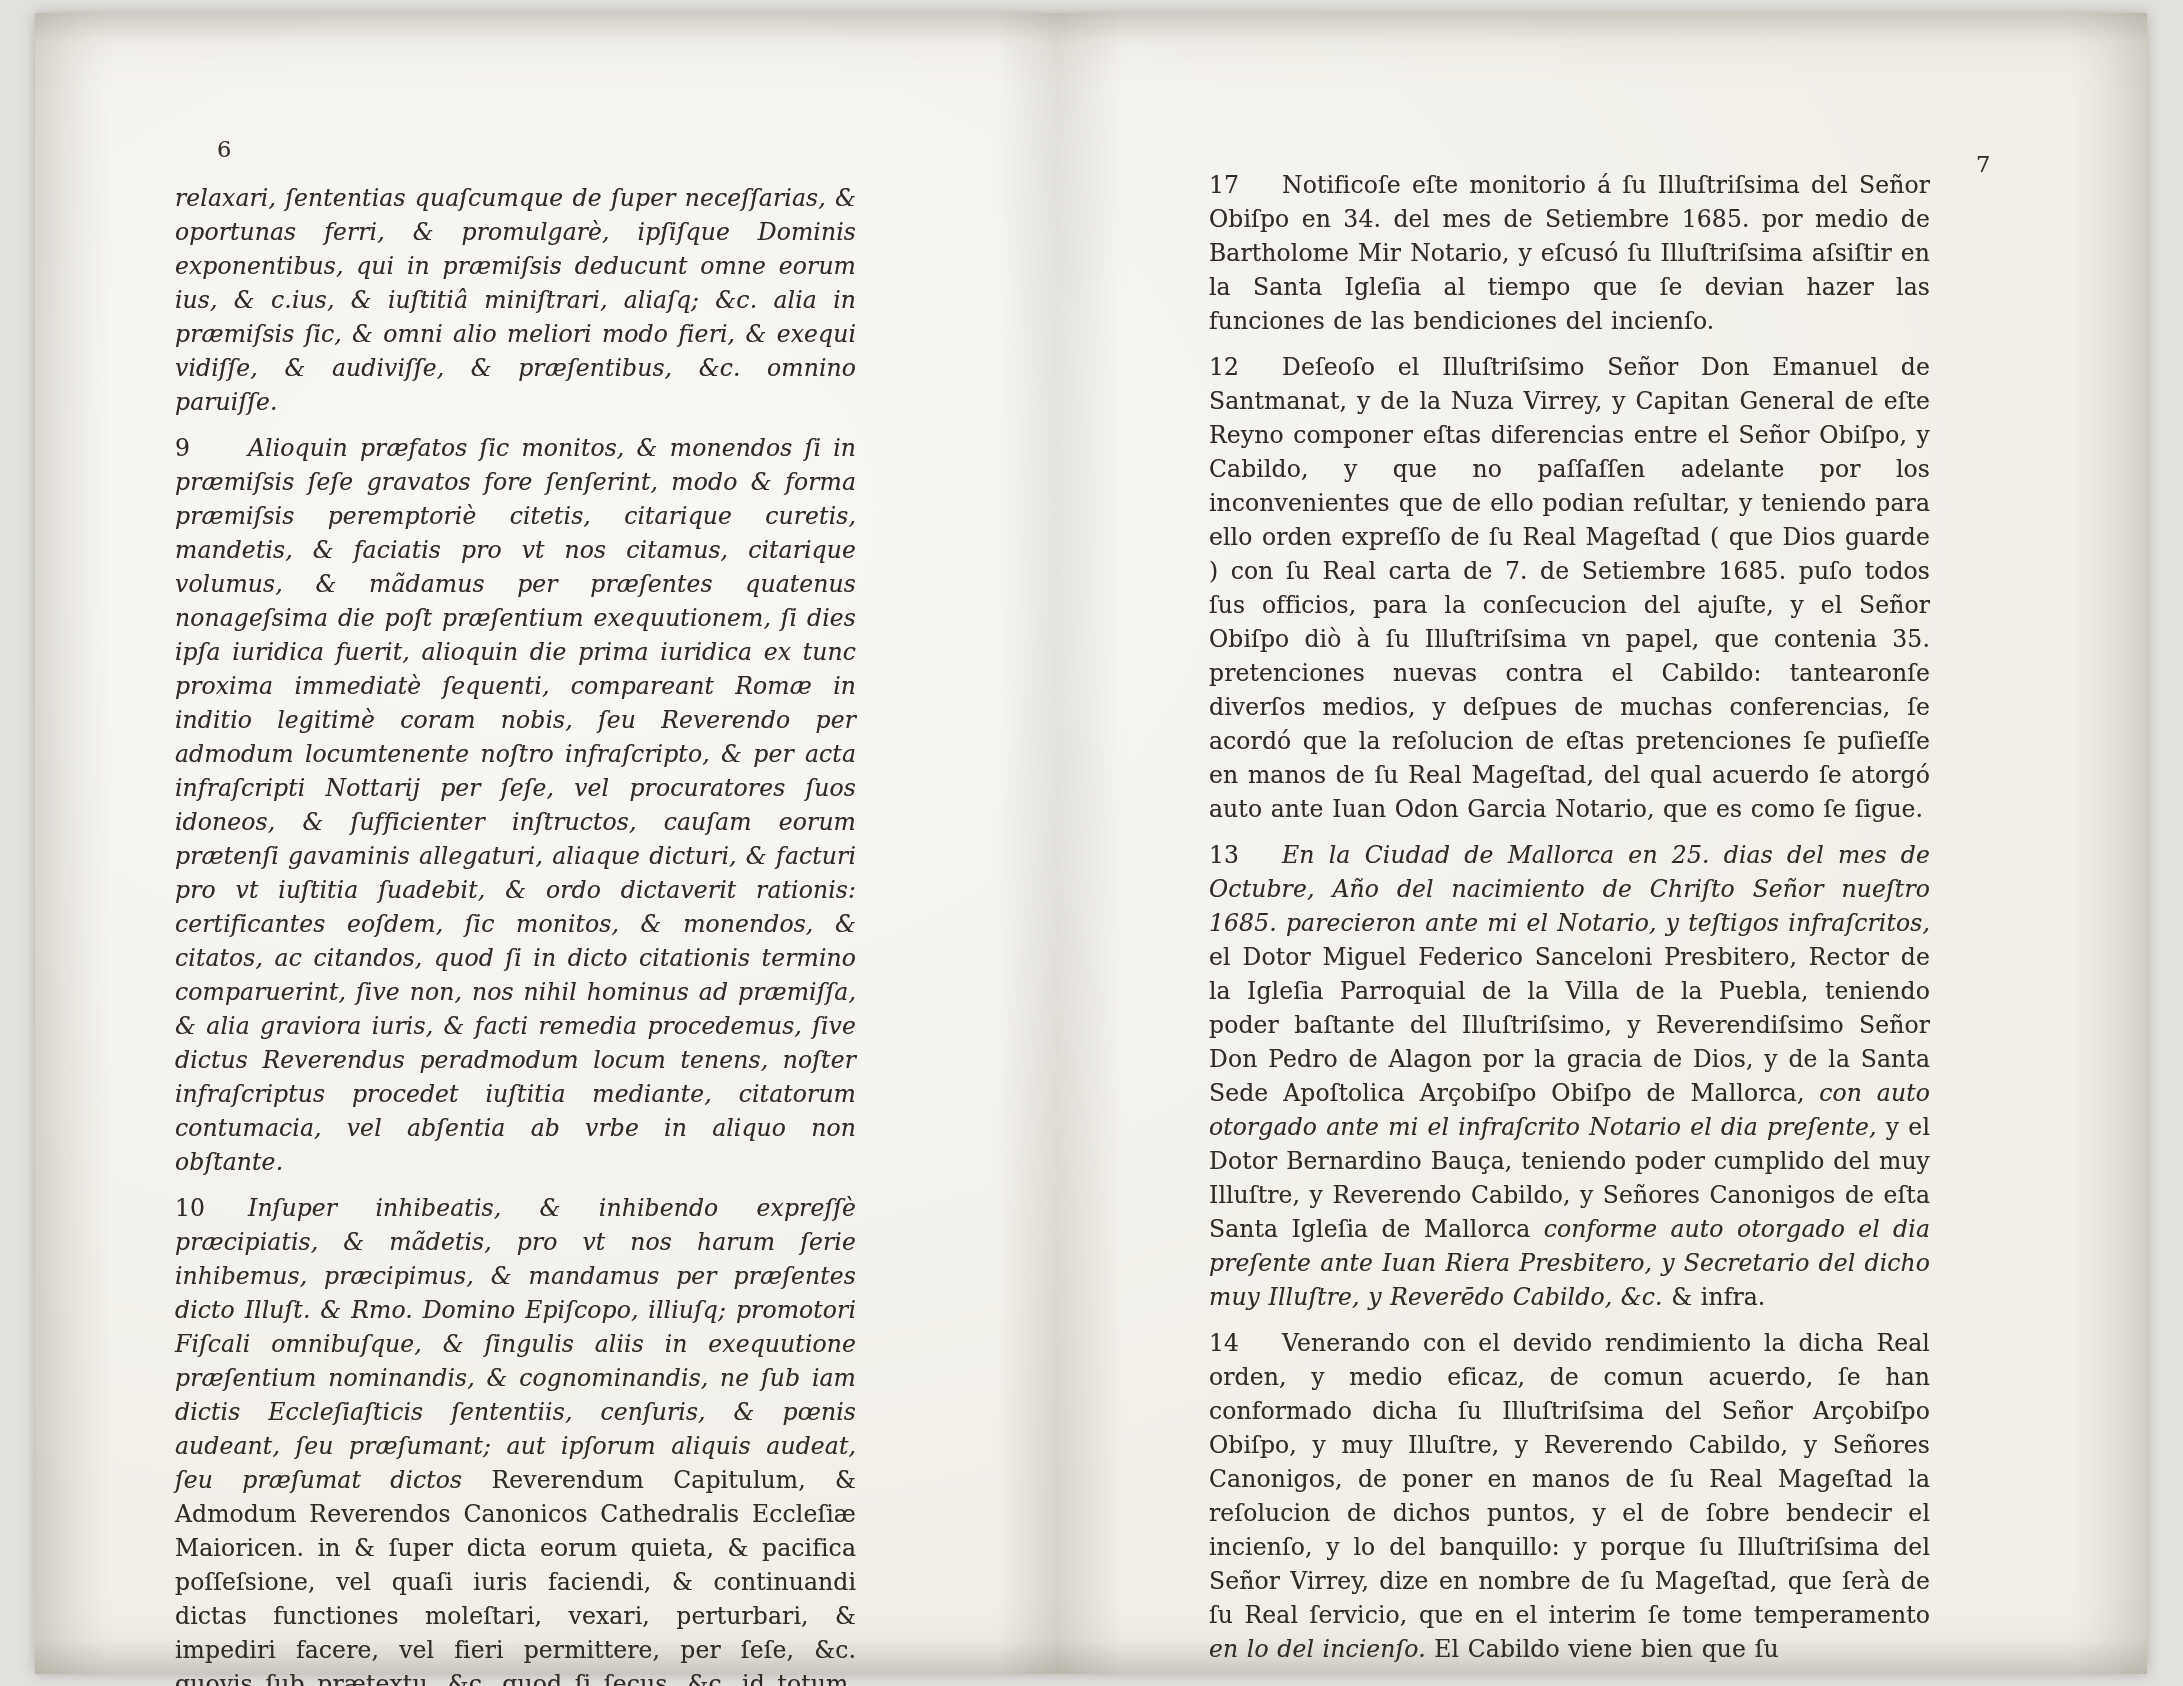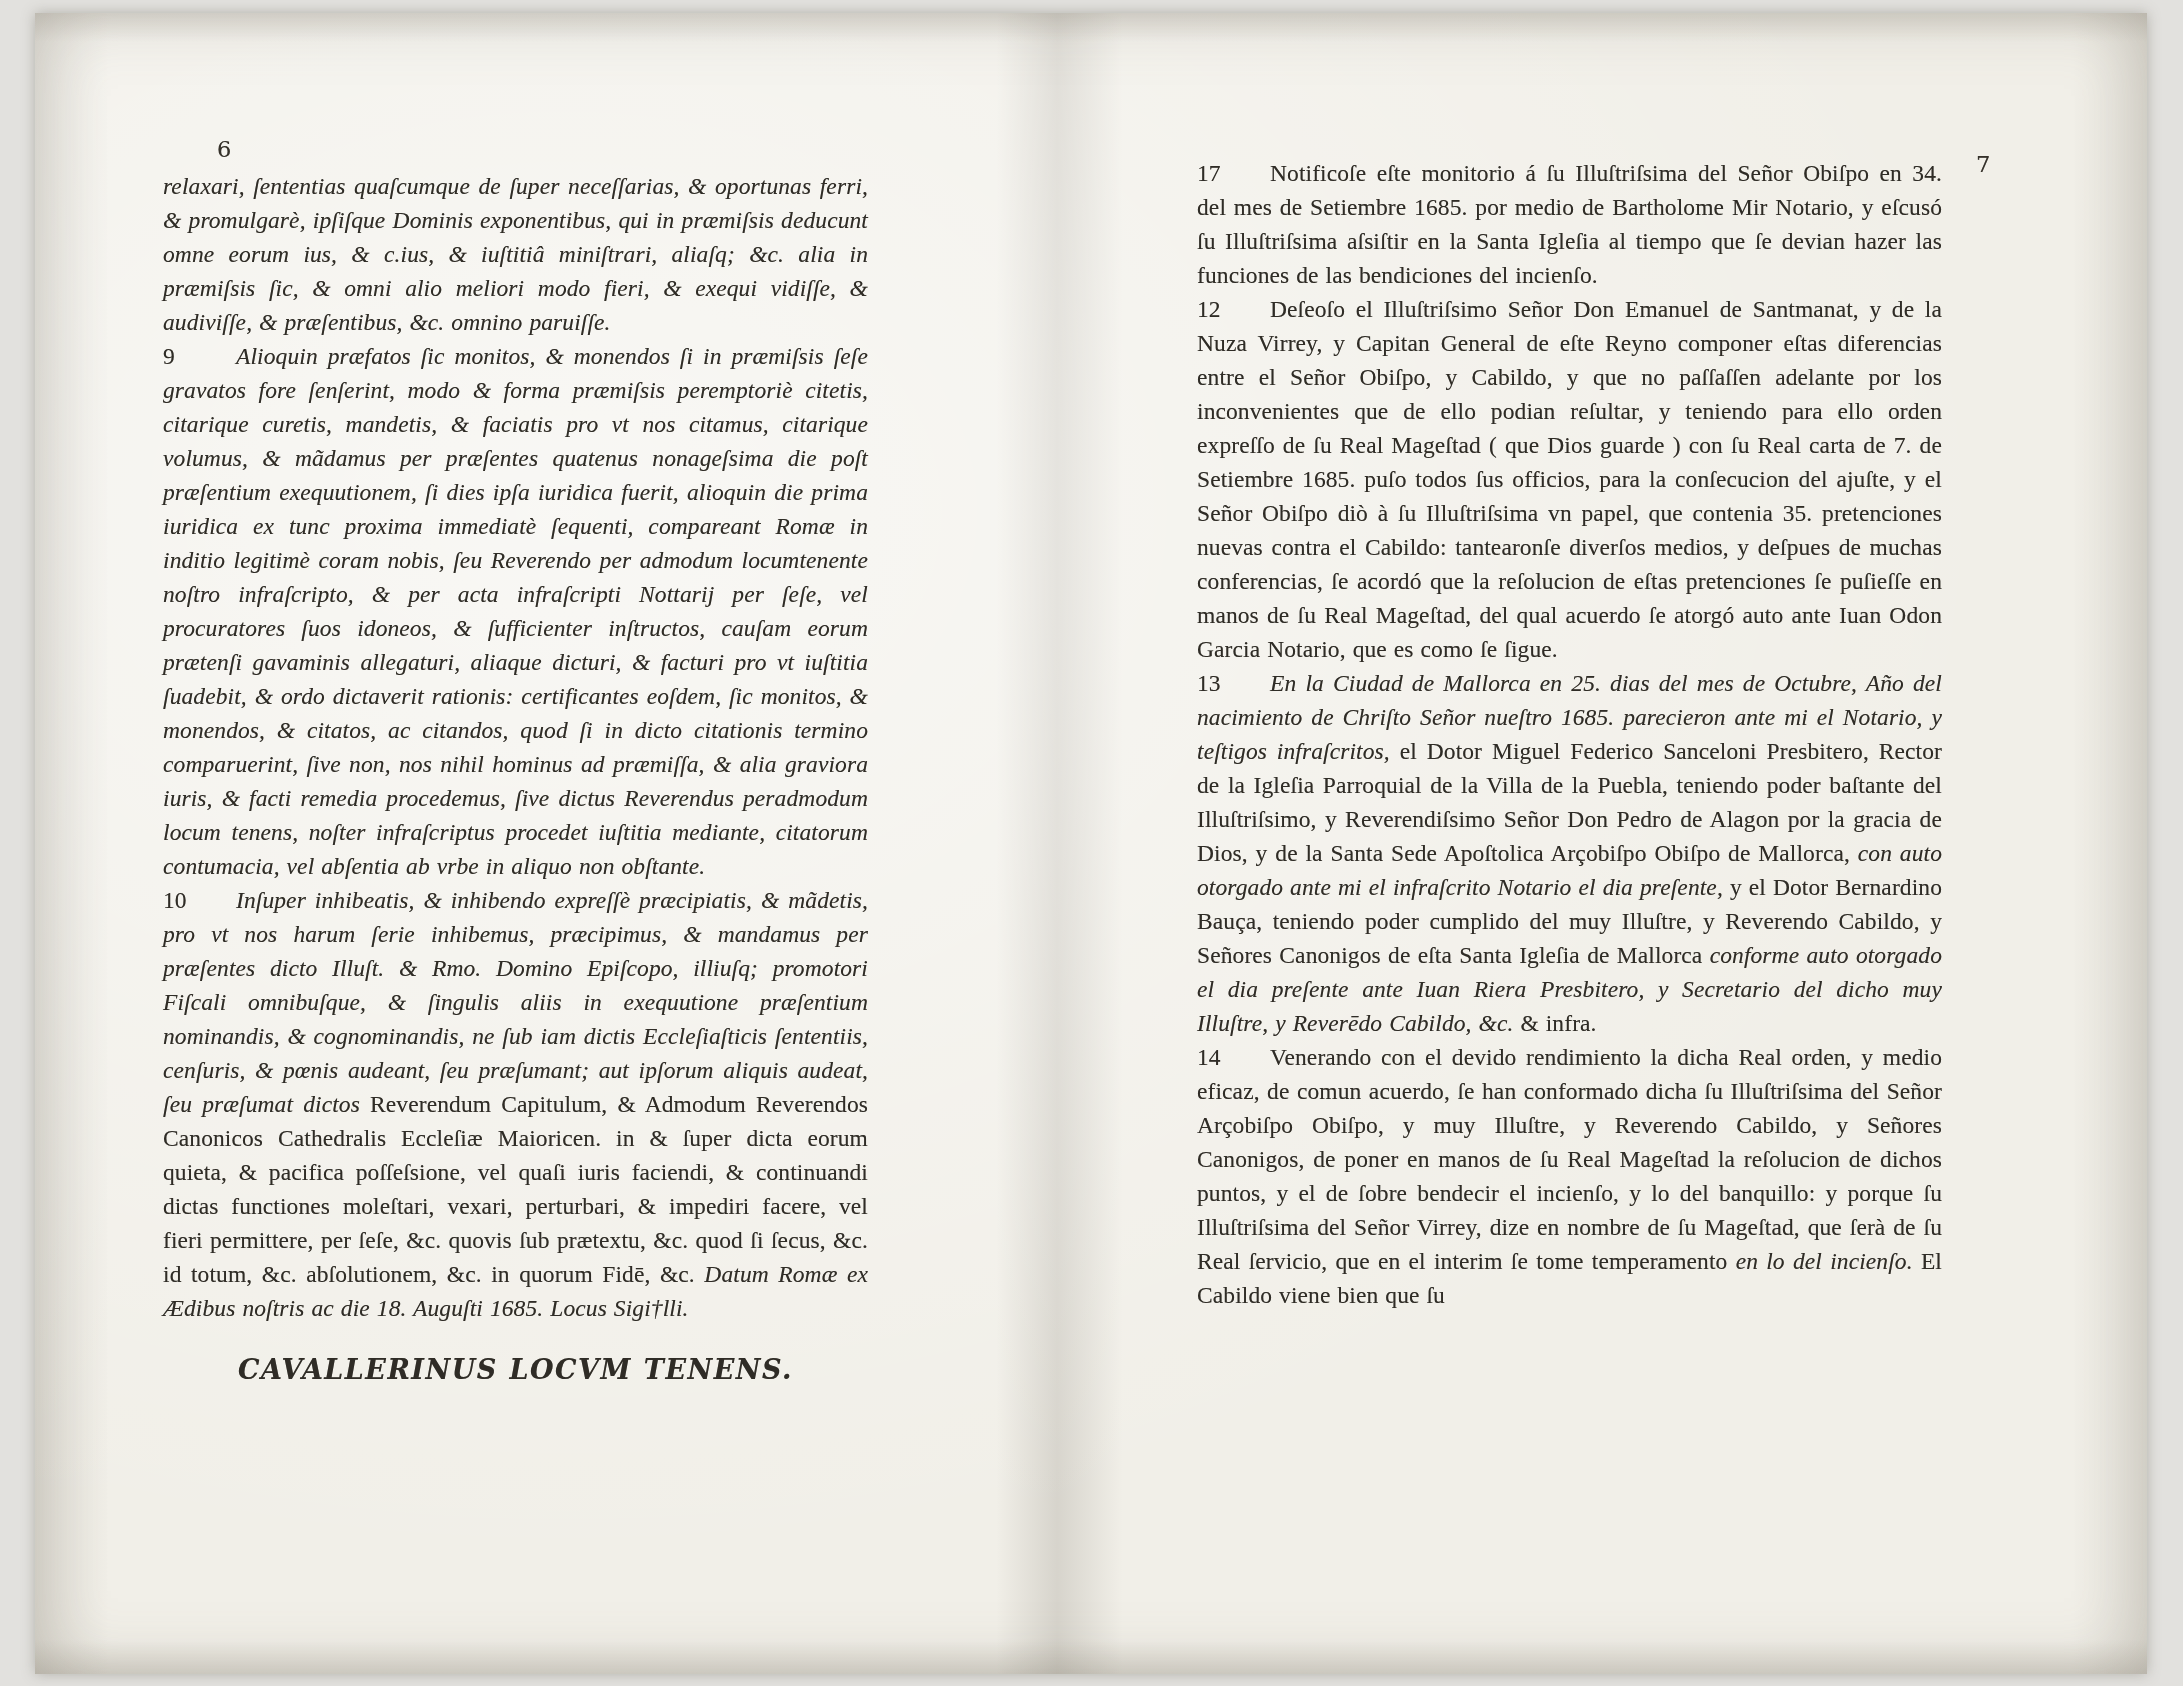--- a/index.html
+++ b/index.html
@@ -53,21 +53,21 @@
     color: #2f2c26;
     font-size: 23.5px;
     line-height: 34px;
     letter-spacing: 0.1px;
     word-spacing: 1px;
     text-align: justify;
     text-shadow: 0 0 0.5px rgba(47,44,38,0.40);
   }
   .left-block  { left: 128px;  top: 156px; width: 705px; }
   .right-block { left: 1162px; top: 143px; width: 745px; }
-  .para { margin: 0; font-family: Liberation Serif, serif; }
+  .para { margin: 12px; }
   .pnum {
     display: inline-block;
     width: 73px;
     font-style: normal;
   }
   .seg-i { font-style: italic; }
   .seg-r { font-style: normal; }
   .heading {
     margin-top: 28px;
     margin-bottom: 2.9px;

